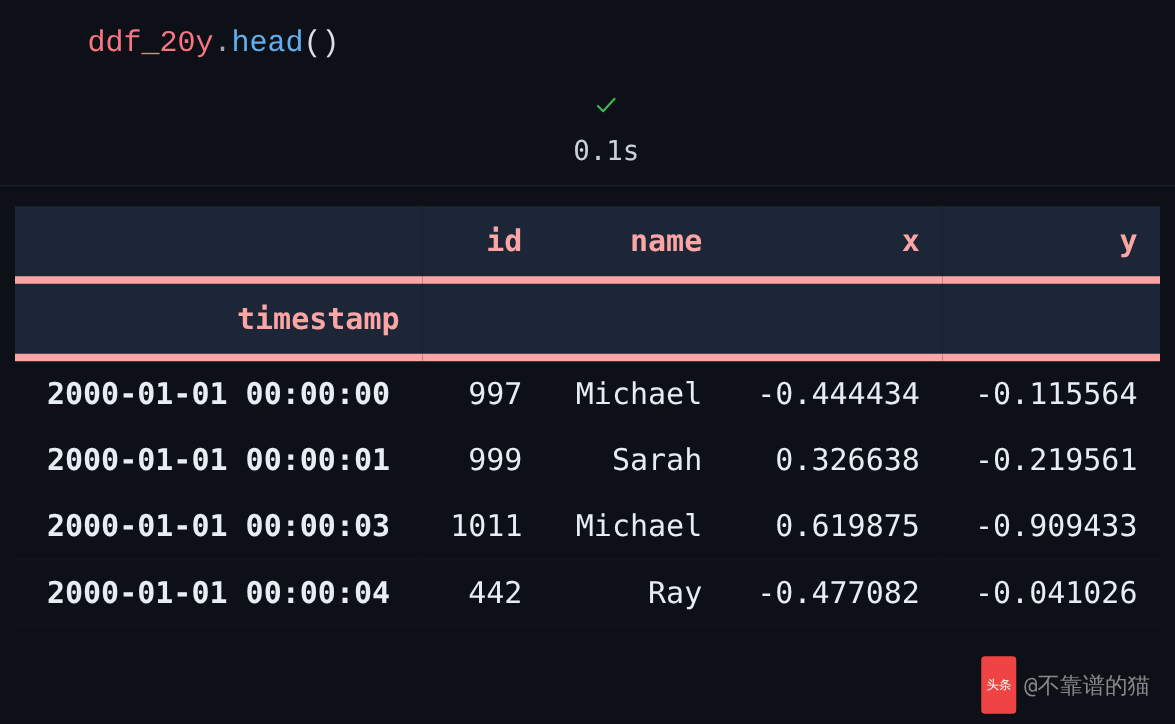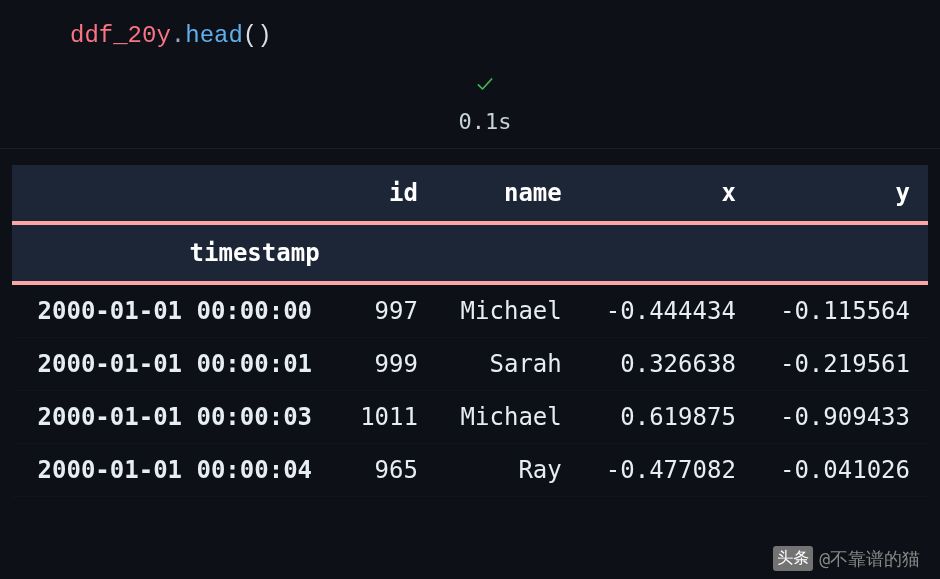--- a/index.html
+++ b/index.html
@@ -64,22 +64,22 @@
       border-collapse: collapse;
       font-size: 24px;
     }
     thead {
       background: #1c2636;
     }
     thead th {
       padding: 14px 18px;
       text-align: right;
       font-weight: 700;
-      color: #ffffff;
-      border-bottom: 4px solid #fca5a5;
+      color: #fca5a5;
+      border-bottom: 6px solid #fca5a5;
     }
     thead tr:first-child th:first-child {
       text-align: right;
     }
     thead tr:nth-child(2) th {
       padding: 14px 18px;
     }
     .index-name {
       text-align: right;
       font-weight: 700;
@@ -101,24 +101,24 @@
       position: absolute;
       bottom: 8px;
       right: 20px;
       color: #888;
       font-size: 18px;
       display: flex;
       align-items: center;
       gap: 6px;
     }
     .watermark-logo {
-      background: #737373;
+      background: #ef4444;
       color: #fff;
-      font-size: 16px;
-      padding: 2px 4px;
+      font-size: 10px;
+      padding: 16px 4px;
       border-radius: 3px;
     }
   </style>
 </head>
 <body>
 
 <div class="cell-input">
   <span class="code-var">ddf_20y</span><span class="code-dot">.</span><span class="code-method">head</span><span class="code-paren">(</span><span class="code-paren">)</span>
 </div>
 
@@ -166,21 +166,21 @@
       </tr>
       <tr>
         <th>2000-01-01 00:00:03</th>
         <td>1011</td>
         <td>Michael</td>
         <td>0.619875</td>
         <td>-0.909433</td>
       </tr>
       <tr>
         <th>2000-01-01 00:00:04</th>
-        <td>965</td>
+        <td>442</td>
         <td>Ray</td>
         <td>-0.477082</td>
         <td>-0.041026</td>
       </tr>
     </tbody>
   </table>
 </div>
 
 <div class="watermark">
   <span class="watermark-logo">头条</span>

